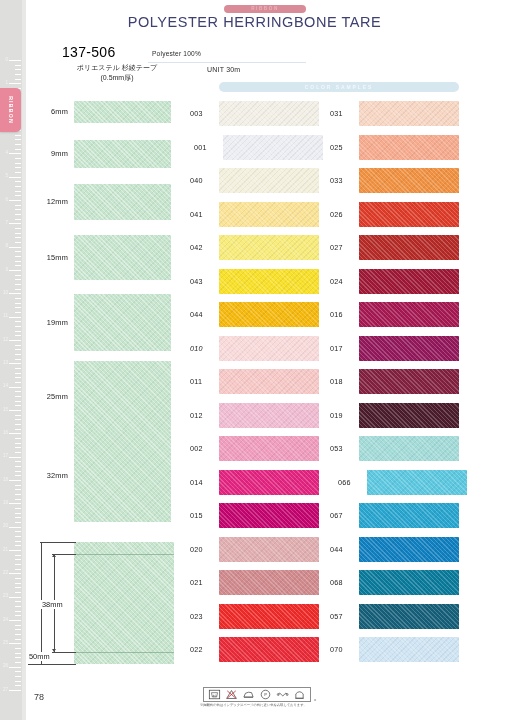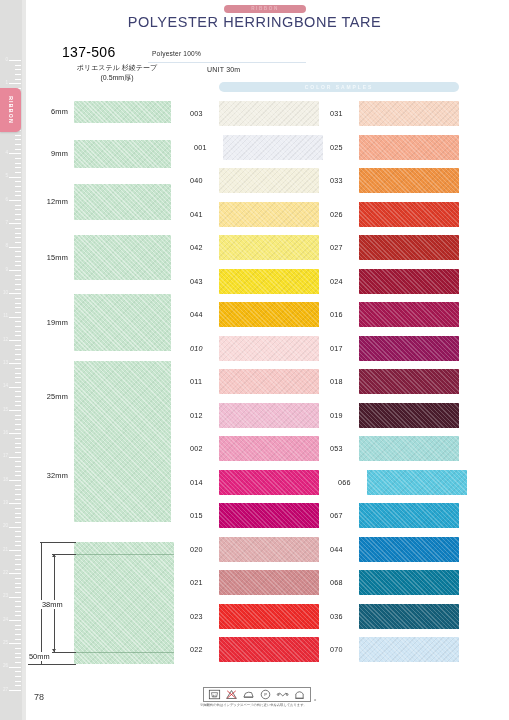--- a/index.html
+++ b/index.html
@@ -626,21 +626,21 @@
       </div>
       <div class="color-row" style="top: 435.5px; left: 0px; width: 140px;">
         <div class="color-code">044</div>
         <div class="color-chip" style="background-color: rgb(15, 127, 192);"></div>
       </div>
       <div class="color-row" style="top: 469px; left: 0px; width: 140px;">
         <div class="color-code">068</div>
         <div class="color-chip" style="background-color: rgb(10, 122, 155);"></div>
       </div>
       <div class="color-row" style="top: 502.5px; left: 0px; width: 140px;">
-        <div class="color-code">036</div>
+        <div class="color-code">057</div>
         <div class="color-chip" style="background-color: rgb(21, 95, 121);"></div>
       </div>
       <div class="color-row" style="top: 536px; left: 0px; width: 140px;">
         <div class="color-code">070</div>
         <div class="color-chip" style="background-color: rgb(207, 229, 244);"></div>
       </div>
     </div>
   </div>
 
 <div id="page-number">78</div>

